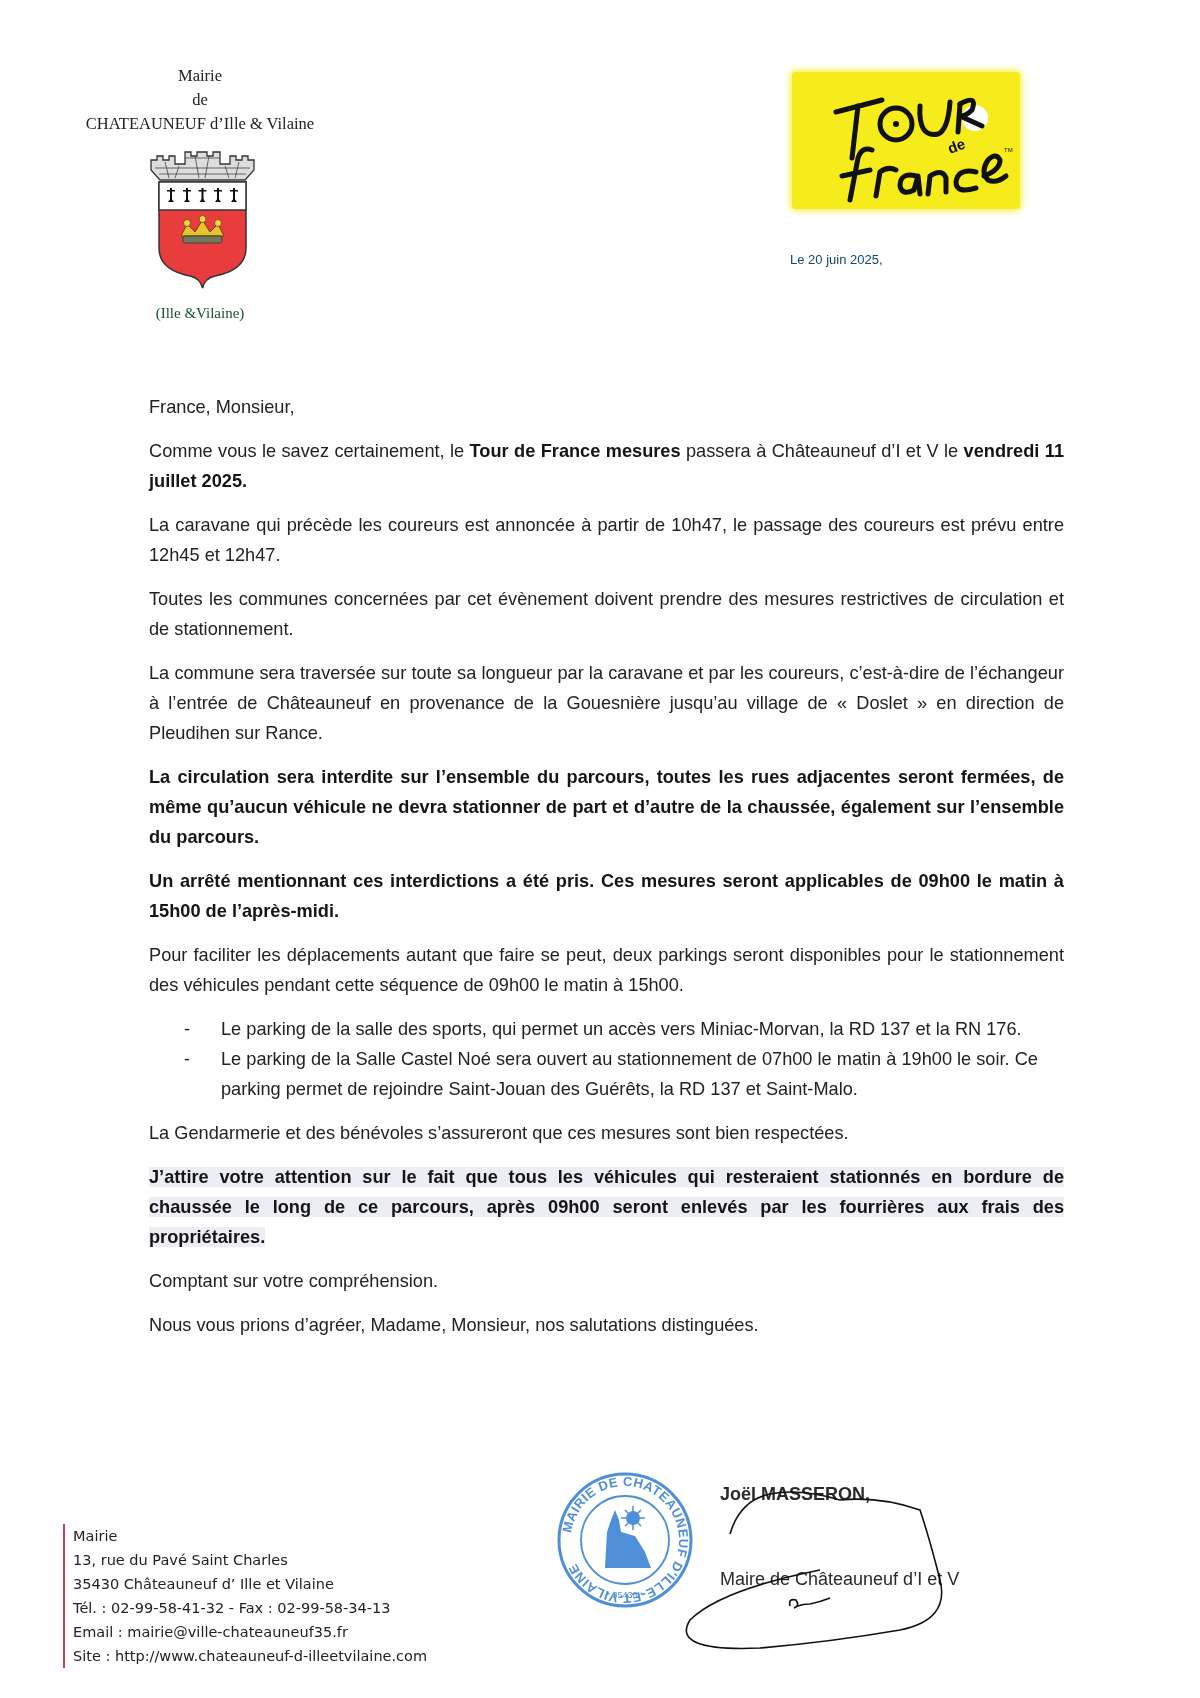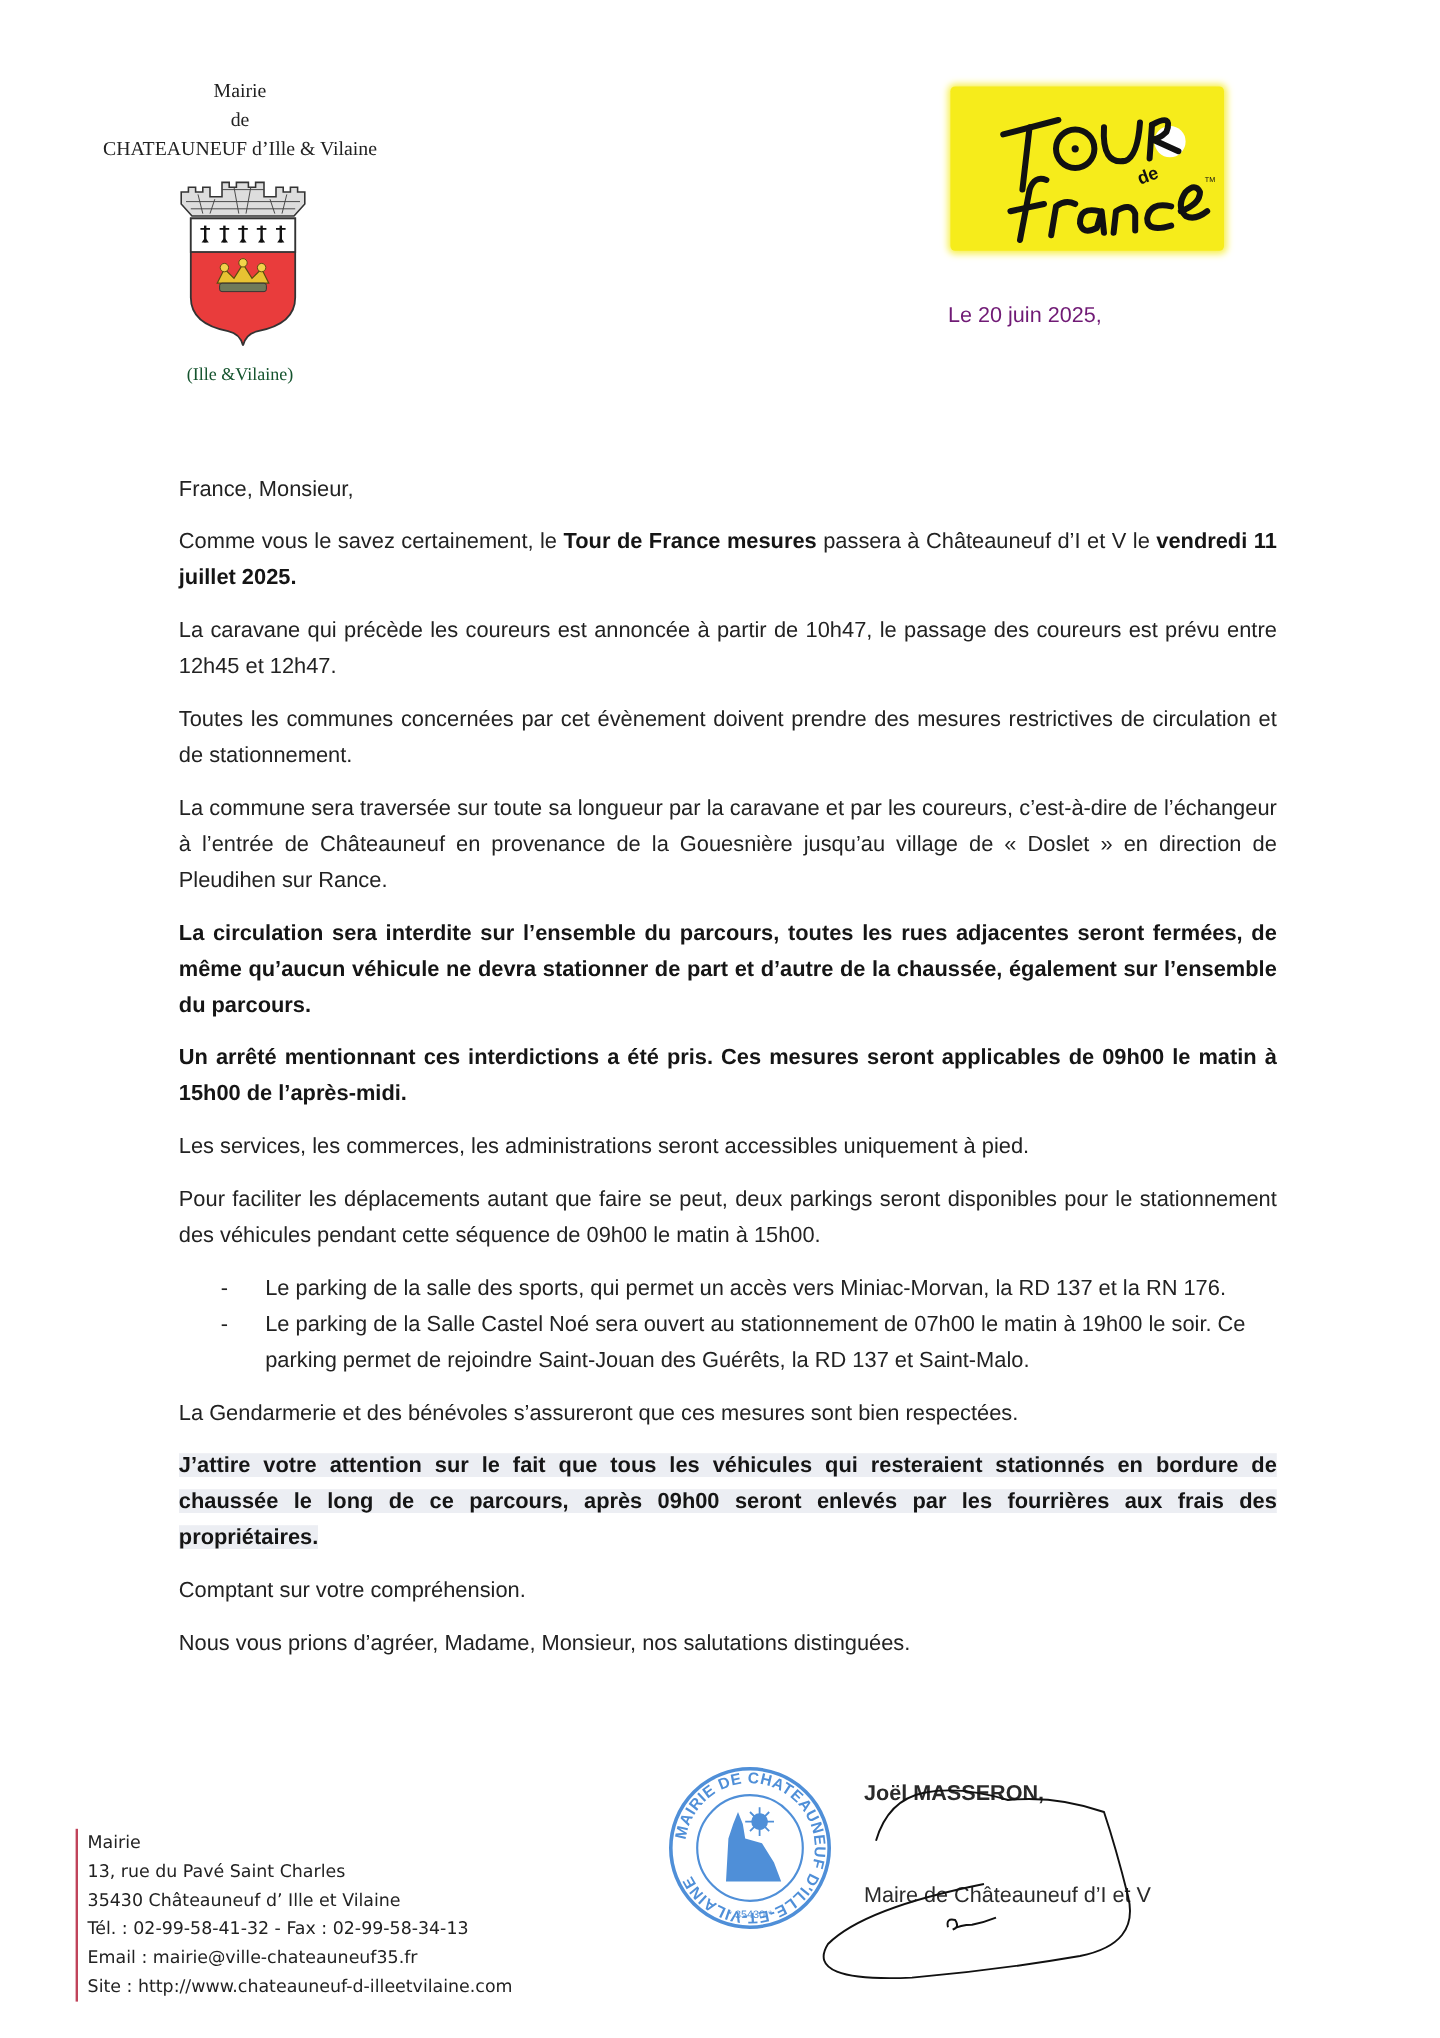--- a/index.html
+++ b/index.html
@@ -16,21 +16,21 @@
   .coat { left:145px; top:148px; width:115px; height:142px; }
   .region-label {
     left:60px; top:305px; width:280px; text-align:center;
     font-family:"Liberation Serif", serif; font-size:15px; color:#14532d;
   }
   
   .tdf-logo {
     left:792px; top:72px; width:228px; height:137px; background:#f6ec1b;
     border-radius:4px; box-shadow:0 0 6px 2px #f8f04a;
   }
-  .date { left:790px; top:252px; font-size:18px; color:#701a75; }
+  .date { left:790px; top:252px; font-size:13px; color:#0c4a6e; }
   
   .body-text {
     left:149px; top:392px; width:915px; font-size:18.2px; line-height:30px; color:#222;
   }
   .body-text p { margin:0 0 14px 0; text-align:justify; }
   .body-text b { font-weight:bold; color:#151515; }
   .highlight {
     background:linear-gradient(#eceef3,#eceef3); 
     box-decoration-break:clone; -webkit-box-decoration-break:clone;
   }
@@ -142,21 +142,20 @@
 <div class="abs body-text">
   <p>France, Monsieur,</p>
   <p>
     <span>Comme vous le savez certainement, le </span><b>Tour de France mesures</b><span> passera à Châteauneuf d’I et V le </span><b>vendredi 11 juillet 2025.</b>
   </p>
   <p>La caravane qui précède les coureurs est annoncée à partir de 10h47, le passage des coureurs est prévu entre 12h45 et 12h47.</p>
   <p>Toutes les communes concernées par cet évènement doivent prendre des mesures restrictives de circulation et de stationnement.</p>
   <p>La commune sera traversée sur toute sa longueur par la caravane et par les coureurs, c’est-à-dire de l’échangeur à l’entrée de Châteauneuf en provenance de la Gouesnière jusqu’au village de « Doslet » en direction de Pleudihen sur Rance.</p>
   <p><b>La circulation sera interdite sur l’ensemble du parcours, toutes les rues adjacentes seront fermées, de même qu’aucun véhicule ne devra stationner de part et d’autre de la chaussée, également sur l’ensemble du parcours.</b></p>
   <p><b>Un arrêté mentionnant ces interdictions a été pris. Ces mesures seront applicables de 09h00 le matin à 15h00 de l’après-midi.</b></p>
-  <p>Les services, les commerces, les administrations seront accessibles uniquement à pied.</p>
   <p>Pour faciliter les déplacements autant que faire se peut, deux parkings seront disponibles pour le stationnement des véhicules pendant cette séquence de 09h00 le matin à 15h00.</p>
   <ul class="bullets">
     <li><span class="dash">-</span><span>Le parking de la salle des sports, qui permet un accès vers Miniac-Morvan, la RD 137 et la RN 176.</span></li>
     <li><span class="dash">-</span><span>Le parking de la Salle Castel Noé sera ouvert au stationnement de 07h00 le matin à 19h00 le soir. Ce parking permet de rejoindre Saint-Jouan des Guérêts, la RD 137 et Saint-Malo.</span></li>
   </ul>
   <p>La Gendarmerie et des bénévoles s’assureront que ces mesures sont bien respectées.</p>
   <p><b class="highlight">J’attire votre attention sur le fait que tous les véhicules qui resteraient stationnés en bordure de chaussée le long de ce parcours, après 09h00 seront enlevés par les fourrières aux frais des propriétaires.</b></p>
   <p>Comptant sur votre compréhension.</p>
   <p>Nous vous prions d’agréer, Madame, Monsieur, nos salutations distinguées.</p>
 </div>

